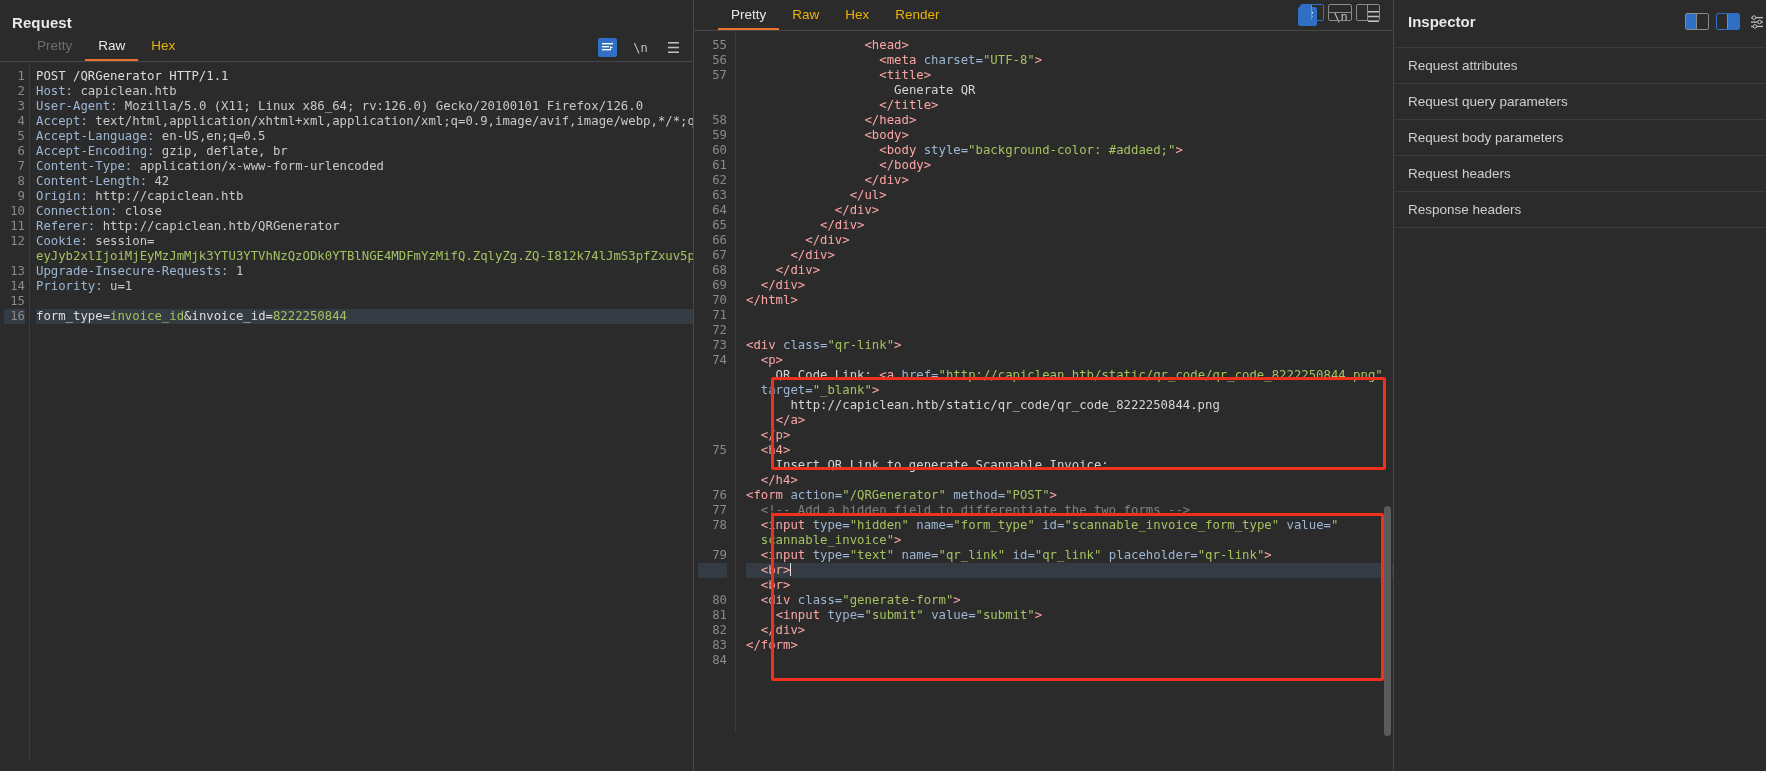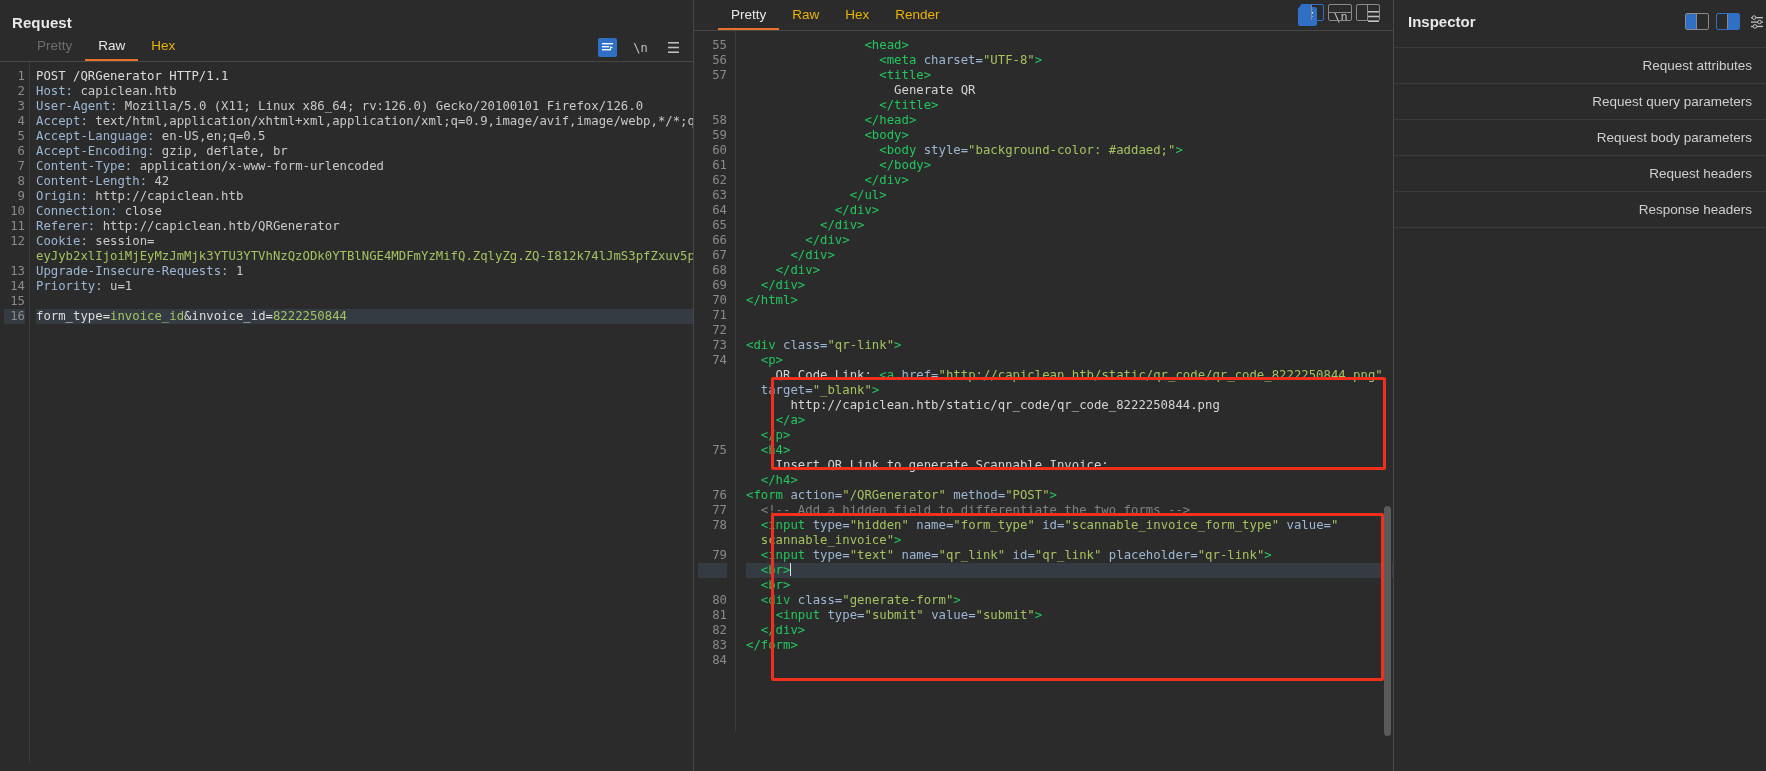--- a/index.html
+++ b/index.html
@@ -93,21 +93,21 @@
     white-space: pre;
     color: #d4d4d4;
   }
   .code div { height: 15px; }
   .ln-hl { background: #353b42; }
 
   
   .t-key  { color: #9cb6d4; }     
   .t-val  { color: #c9c9c9; }     
   .t-str  { color: #a5c261; }     
-  .t-tag  { color: #22c55e; }     
+  .t-tag  { color: #fca5a5; }     
   .t-attr { color: #a5c261; }     
   .t-an   { color: #9cb6d4; text-align: center; }     
   .t-cmt  { color: #808080; }     
   .t-txt  { color: #d4d4d4; }
   .t-white{ color: #dcdcdc; }
 
   
   .req { width: 694px; border-right: 1px solid #474747; }
   .req .editor { height: 700px; }
   .req .gutter { width: 30px; }
@@ -150,21 +150,20 @@
   }
   .insp-title { color: #e8e8e8; font-size: 15px; font-weight: bold; }
   .insp-icons { display: flex; align-items: center; gap: 7px; }
   .insp-list { margin-top: 16px; }
   .insp-item {
     color: #cfcfcf;
     font-size: 13.5px;
     padding: 10px 14px 10px 14px;
     border-bottom: 1px solid #3a3a3a;
     cursor: pointer;
-    text-align: right;
   }
   .insp-item:first-child { border-top: 1px solid #3a3a3a; }
 
   
   .viewmodes {
     position: absolute;
     top: 6px; right: 0px;
     display: flex;
     gap: 4px;
     align-items: center;

